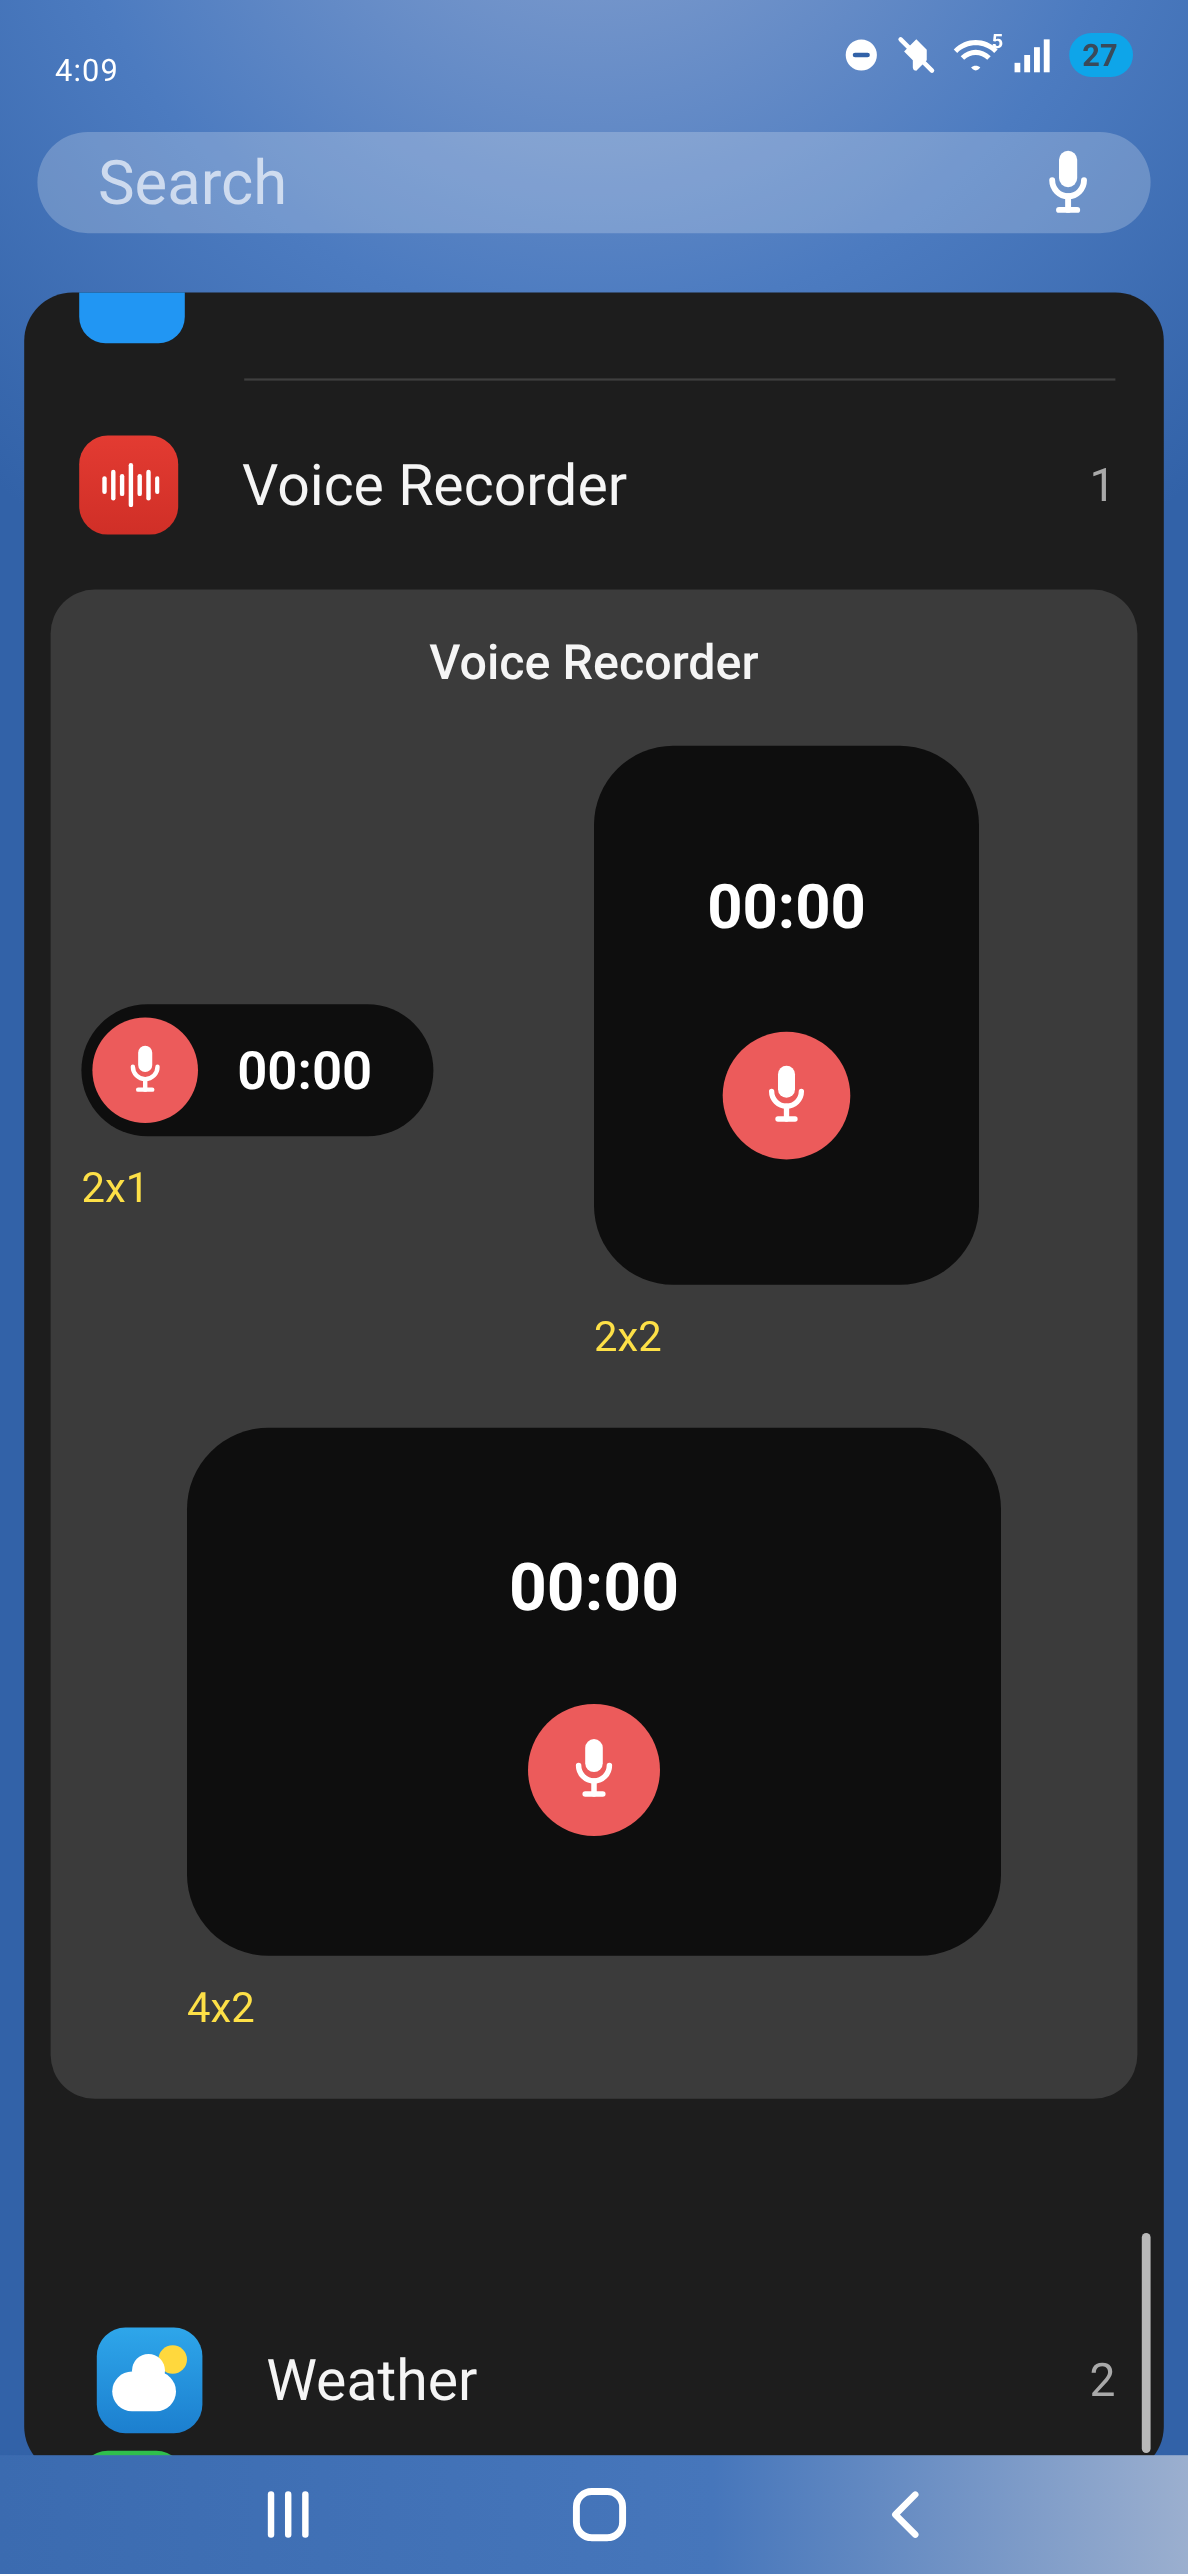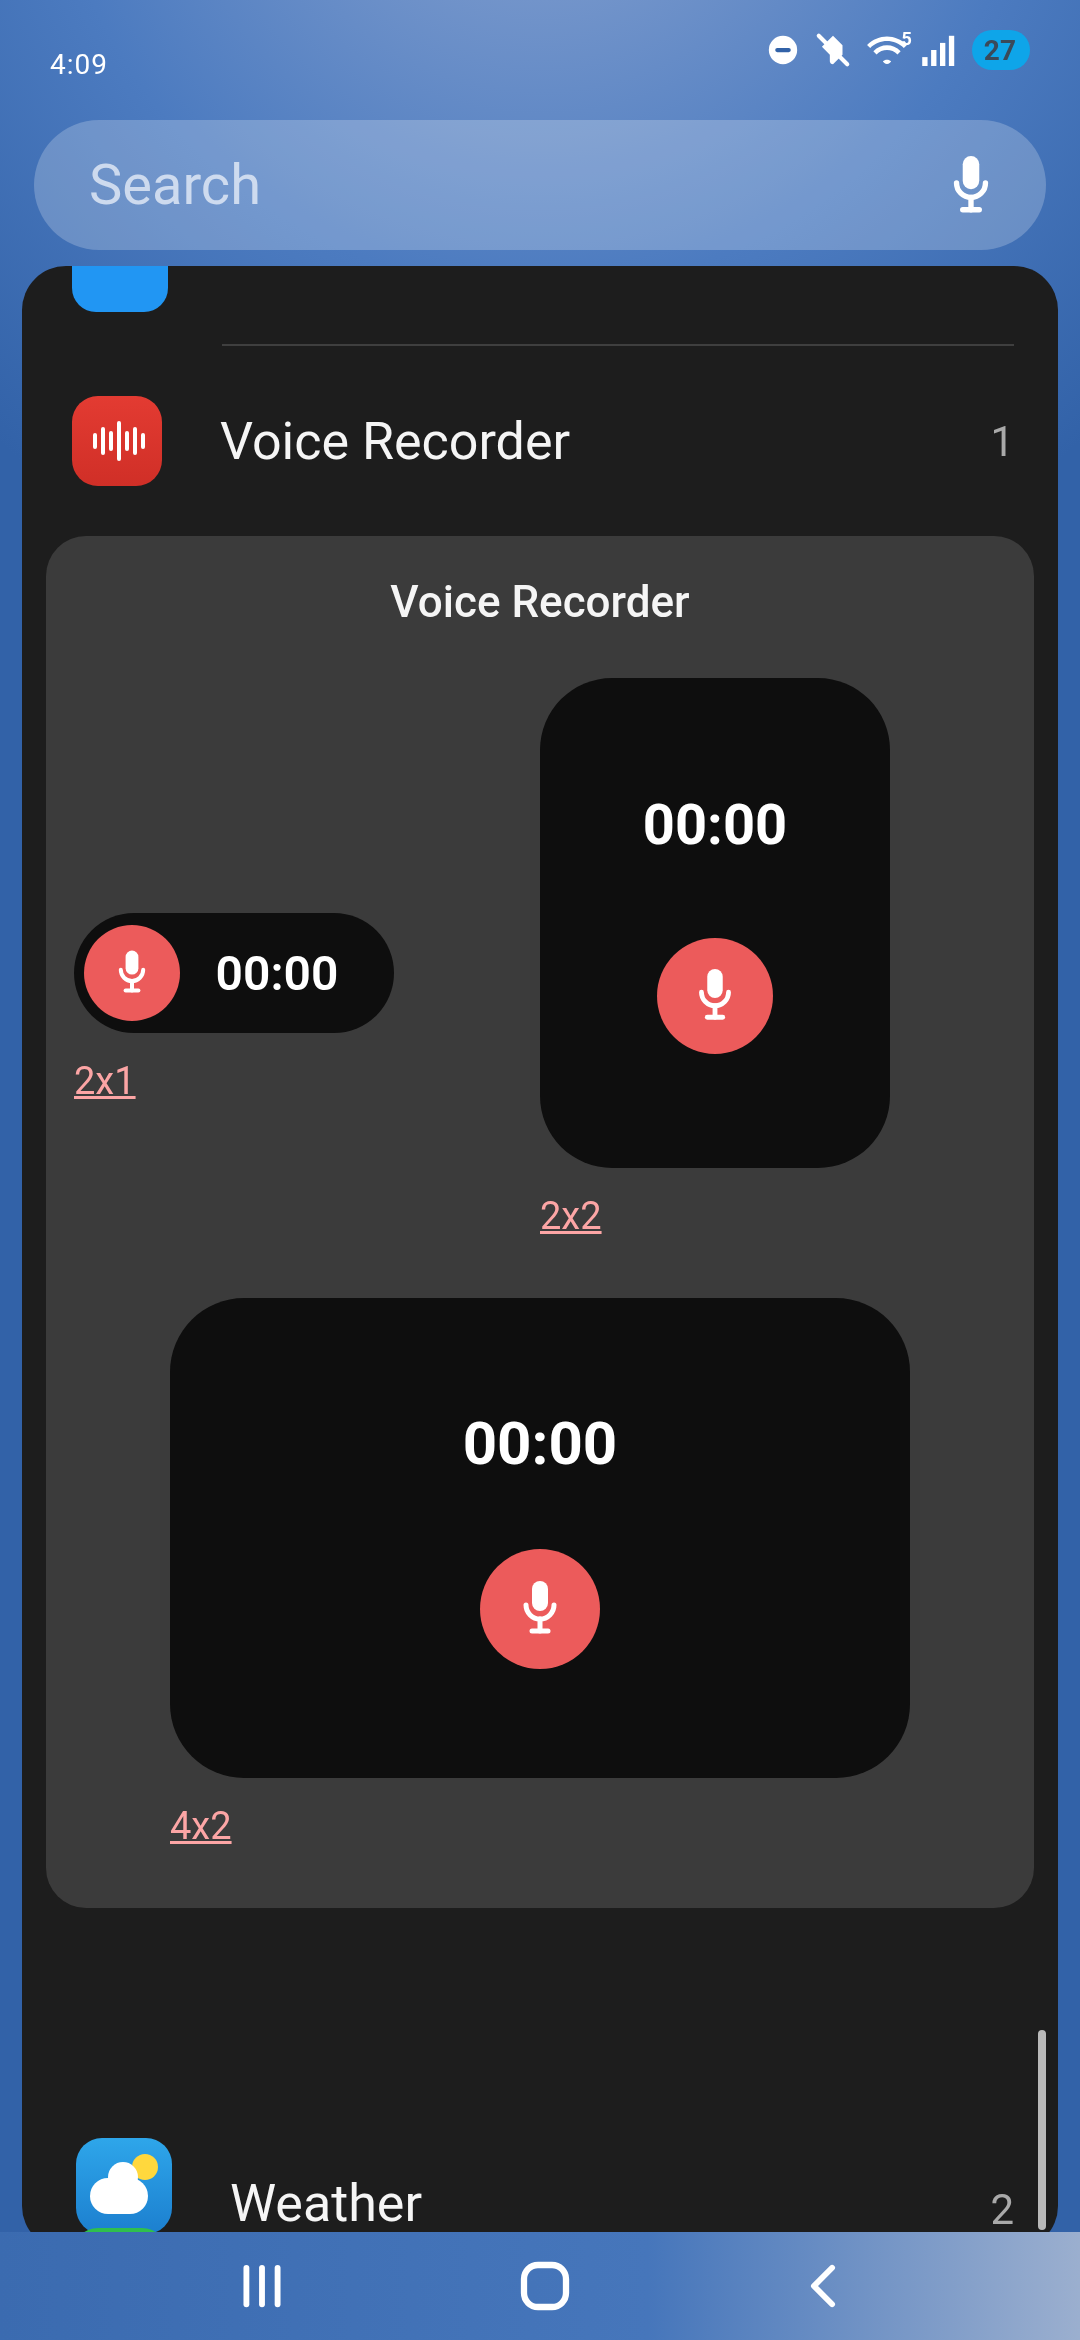--- a/index.html
+++ b/index.html
@@ -12,21 +12,21 @@
   
   .status-bar { height: 100px; display: flex; align-items: center; justify-content: space-between; padding: 0 50px; color: #ffffff; }
   .status-left { font-size: 28px; font-weight: 400; letter-spacing: 1px; margin-top: 28px; }
   .status-right { display: flex; align-items: center; gap: 14px; }
   .status-right svg { display: block; }
   .battery-pill { display: flex; align-items: center; background: #0ea5e9; border-radius: 22px; padding: 2px 14px 2px 8px; height: 40px; }
   .battery-pct { color: #3a4a5a; font-size: 28px; font-weight: 700; margin-left: 4px; }
 
   
   .search-wrap { padding: 20px 34px 22px; }
-  .search-pill { height: 130px; border-radius: 65px; background: rgba(255,255,255,0.22); display: flex; align-items: center; padding: 0 50px 0 55px; }
+  .search-pill { height: 92px; border-radius: 65px; background: rgba(255,255,255,0.22); display: flex; align-items: center; padding: 0 50px 0 55px; }
   .search-placeholder { flex: 1; color: rgba(232,238,248,0.78); font-size: 56px; font-weight: 400; }
   .search-mic svg { display: block; }
 
   
   .sheet { position: absolute; top: 266px; left: 22px; right: 22px; bottom: 90px; background: #1d1d1d; border-radius: 44px; overflow: hidden; }
   .sheet-inner { position: absolute; inset: 0; overflow: hidden; }
 
   
   .peek-circle { position: absolute; top: -50px; left: 50px; width: 96px; height: 96px; border-radius: 24px; background: #2196f3; }
 
@@ -49,30 +49,30 @@
   .cell-2x2 { flex: 1; }
 
   .w-2x1 { background: #0e0e0e; height: 120px; width: 320px; border-radius: 60px; display: flex; align-items: center; padding: 10px; margin-top: 100px; }
   .red-btn-sm { width: 96px; height: 96px; background: #ec5b5b; border-radius: 50%; display: flex; align-items: center; justify-content: center; }
   .w-2x1-time { flex: 1; text-align: center; color: #fff; font-size: 48px; font-weight: 600; margin-left: -10px; }
 
   .w-2x2 { background: #0e0e0e; width: 350px; height: 490px; border-radius: 72px; display: flex; flex-direction: column; align-items: center; justify-content: center; gap: 80px; }
   .w-2x2-time { color:#fff; font-size: 56px; font-weight: 700; }
   .red-btn-md { width: 116px; height: 116px; background:#ec5b5b; border-radius: 50%; display:flex; align-items:center; justify-content:center; }
 
-  .size-label { color: #fca5a5; font-size: 38px; margin-top: 26px; text-decoration: underline; }
+  .size-label { color: #fde047; font-size: 38px; margin-top: 26px; }
 
   
   .row2 { display:flex; justify-content:center; margin-top: 60px; }
   .w-4x2 { background: #0e0e0e; width: 740px; height: 480px; border-radius: 74px; display:flex; flex-direction: column; align-items:center; justify-content:center; gap: 70px; }
   .w-4x2-time { color:#fff; font-size: 60px; font-weight: 700; }
   .red-btn-lg { width: 120px; height: 120px; background:#ec5b5b; border-radius: 50%; display:flex; align-items:center; justify-content:center; }
 
   
-  .weather-row { position: absolute; left: 4px; right: 0; top: 1828px; height: 140px; display:flex; align-items:flex-end; padding: 0 44px 0 50px; }
+  .weather-row { position: absolute; left: 16px; right: 0; top: 1828px; height: 140px; display:flex; align-items:center; padding: 0 44px 0 50px; }
   .app-icon-weather { width: 96px; height: 96px; border-radius: 26px; background: linear-gradient(#2ea6ea,#1c7fcf); display:flex; align-items:center; justify-content:center; position:relative; }
   .sun { position:absolute; top:16px; right:14px; width:26px; height:26px; border-radius:50%; background:#ffd83d; }
   .cloud { position:absolute; bottom:20px; left:14px; width:58px; height:36px; background:#fff; border-radius:20px; }
   .cloud::before { content:""; position:absolute; top:-16px; left:18px; width:30px; height:30px; background:#fff; border-radius:50%; }
 
   
   .scroll-thumb { position: absolute; right: 12px; top: 1764px; width: 8px; height: 200px; background: #b9b9b9; border-radius: 4px; }
 
   
   .peek-green { position: absolute; left: 50px; bottom: -74px; width: 96px; height: 96px; background:#2fbf4d; border-radius: 26px; }

